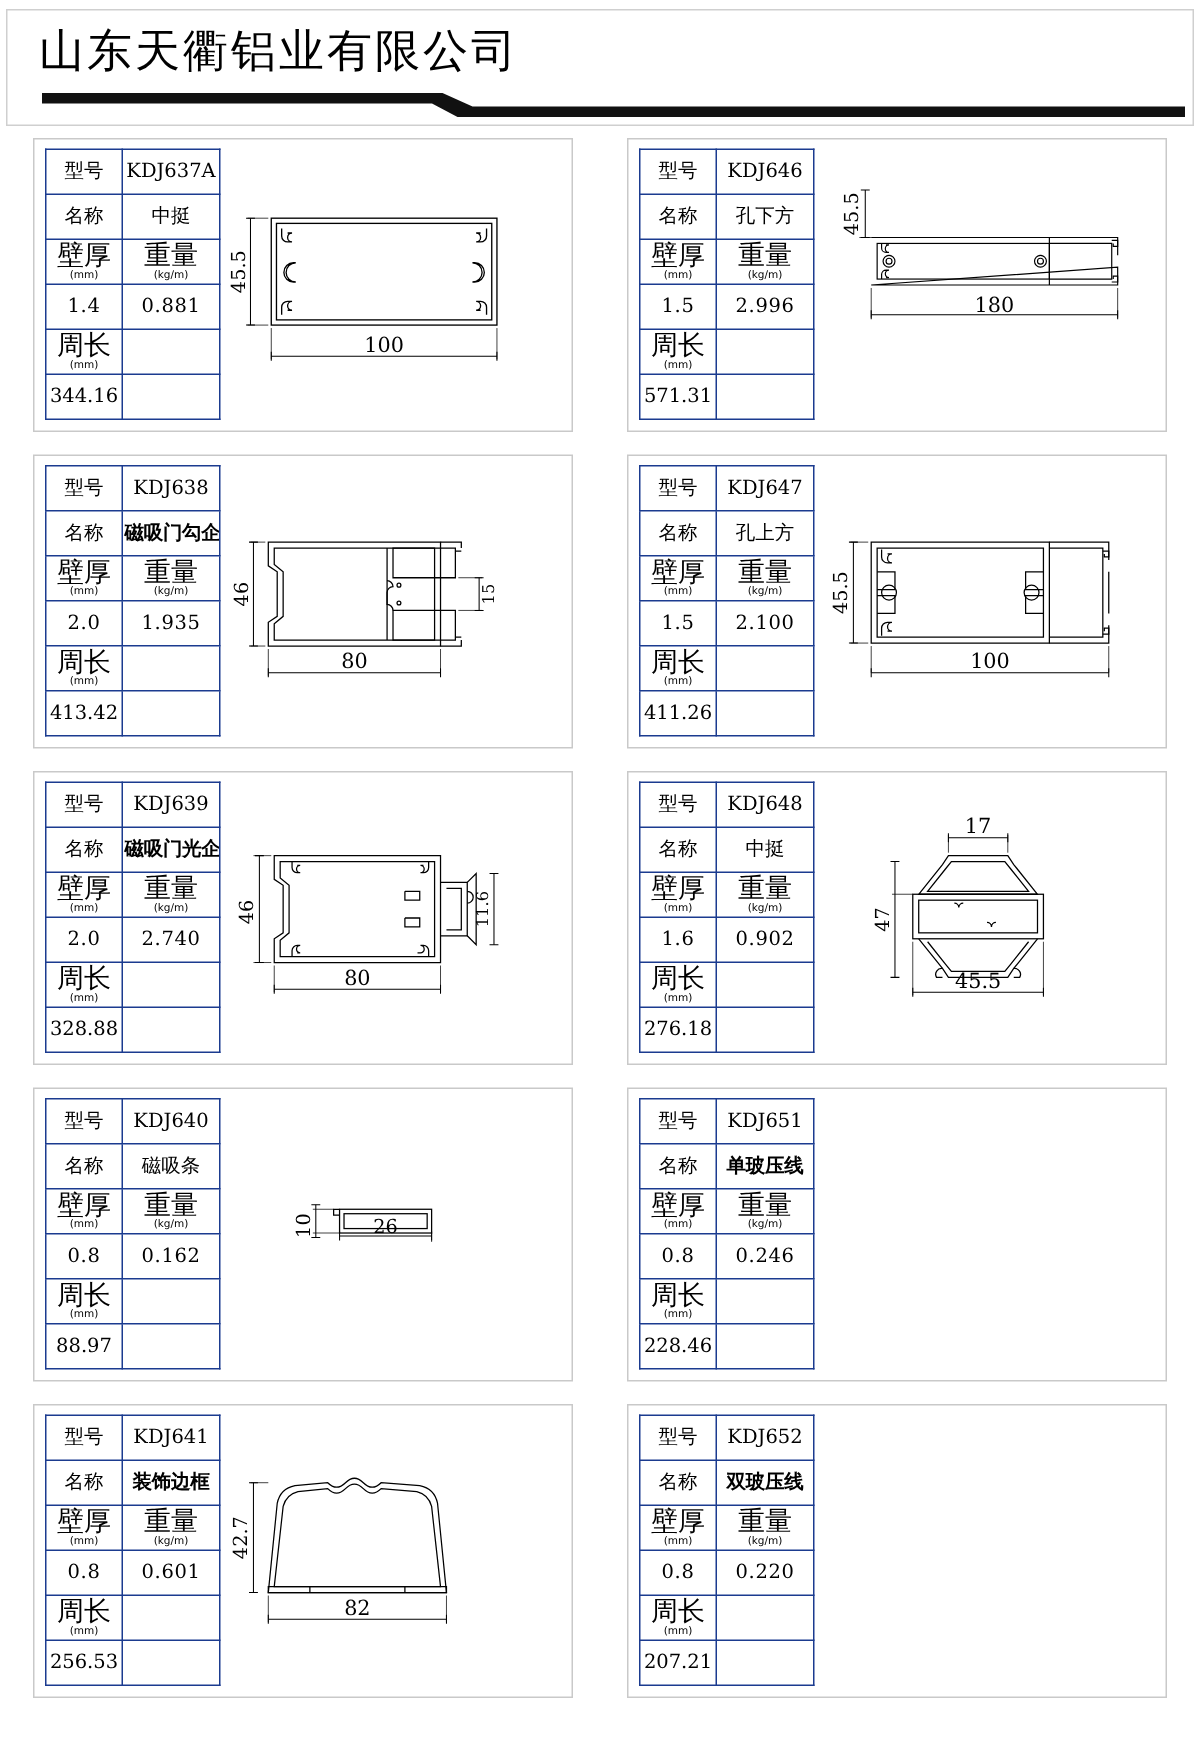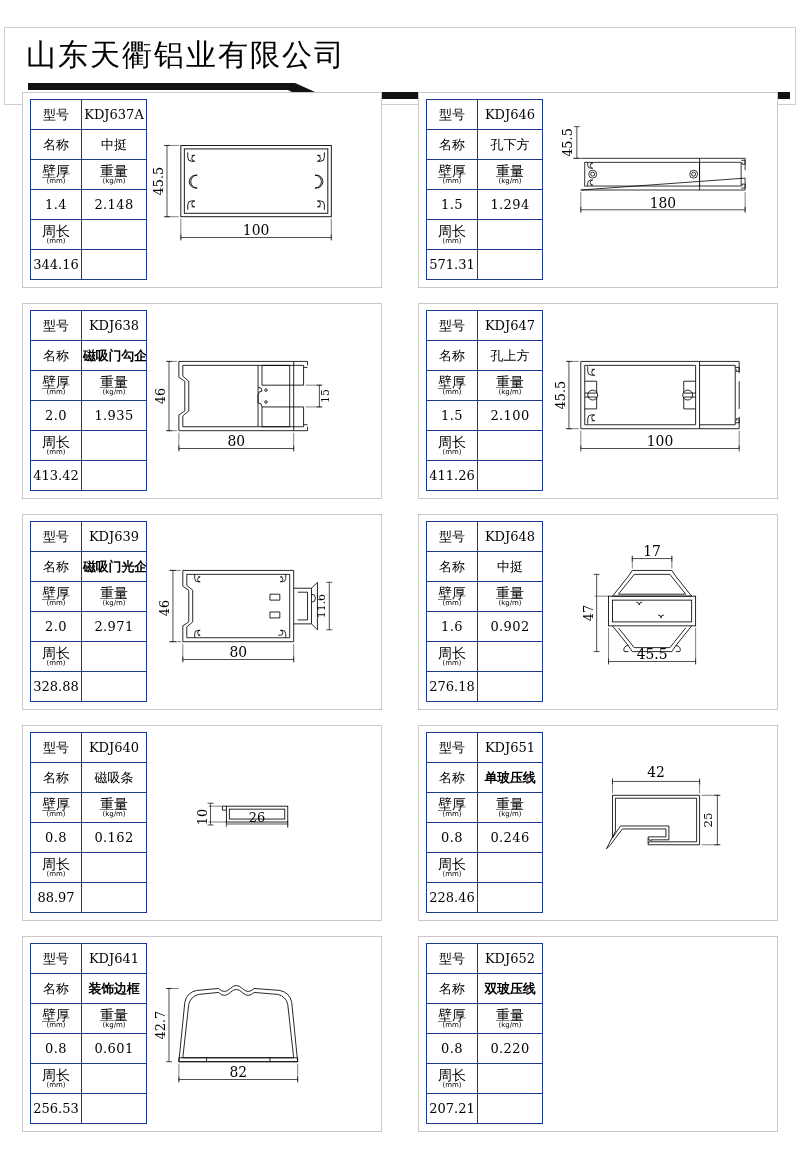--- a/index.html
+++ b/index.html
@@ -15,21 +15,20 @@
     position: relative;
     overflow: hidden;
   }
 
   
   .header {
     position: relative;
     width: 732px;
     height: 88px;
     box-sizing: border-box;
-    margin-top: 21px;
   }
   .header-frame {
     position: absolute;
     left: 4px; top: 6px;
     width: 792px; height: 78px;
     border: 1px solid #cfcfcf;
     box-sizing: border-box;
   }
   .company-name {
     position: absolute;
@@ -100,21 +99,21 @@
     overflow: hidden;
     white-space: nowrap;
   }
   .spec-table td.lbl {
     width: 48px;
     font-weight: 500;
   }
   .spec-table td.val {
     width: 62px;
   }
-  .cn { font-family: "DejaVu Sans", "Liberation Sans", sans-serif; font-size: 14px; }
+  .cn { font-family: "DejaVu Sans", "Liberation Sans", sans-serif; font-size: 18px; }
   .cn-tight { font-family: "DejaVu Sans", "Liberation Sans", sans-serif; font-size: 9.5px; letter-spacing:-0.2px;font-weight:bold; }
   .unit {
     display: block;
     font-size: 7px;
     line-height: 7px;
     margin-top: -1px;
     font-family: "DejaVu Sans", "Liberation Sans", sans-serif;
   }
   .num { font-size: 13.5px; letter-spacing: 0.4px; }
   .num-sm { font-size: 12px; letter-spacing: 0px; }
@@ -159,21 +158,21 @@
           <span class="cn">壁厚</span>
           <span class="unit">(mm)</span>
         </td>
         <td class="val">
           <span class="cn">重量</span>
           <span class="unit">(kg/m)</span>
         </td>
       </tr>
       <tr>
         <td class="lbl num">1.4</td>
-        <td class="val num">2.148</td>
+        <td class="val num">0.881</td>
       </tr>
       <tr>
         <td class="lbl">
           <span class="cn">周长</span>
           <span class="unit">(mm)</span>
         </td>
         <td class="val"></td>
       </tr>
       <tr>
         <td class="lbl num-sm">344.16</td>
@@ -228,21 +227,21 @@
           <span class="cn">壁厚</span>
           <span class="unit">(mm)</span>
         </td>
         <td class="val">
           <span class="cn">重量</span>
           <span class="unit">(kg/m)</span>
         </td>
       </tr>
       <tr>
         <td class="lbl num">1.5</td>
-        <td class="val num">1.294</td>
+        <td class="val num">2.996</td>
       </tr>
       <tr>
         <td class="lbl">
           <span class="cn">周长</span>
           <span class="unit">(mm)</span>
         </td>
         <td class="val"></td>
       </tr>
       <tr>
         <td class="lbl num-sm">571.31</td>
@@ -452,21 +451,21 @@
           <span class="cn">壁厚</span>
           <span class="unit">(mm)</span>
         </td>
         <td class="val">
           <span class="cn">重量</span>
           <span class="unit">(kg/m)</span>
         </td>
       </tr>
       <tr>
         <td class="lbl num">2.0</td>
-        <td class="val num">2.971</td>
+        <td class="val num">2.740</td>
       </tr>
       <tr>
         <td class="lbl">
           <span class="cn">周长</span>
           <span class="unit">(mm)</span>
         </td>
         <td class="val"></td>
       </tr>
       <tr>
         <td class="lbl num-sm">328.88</td>
@@ -674,39 +673,20 @@
           <span class="unit">(mm)</span>
         </td>
         <td class="val"></td>
       </tr>
       <tr>
         <td class="lbl num-sm">228.46</td>
         <td class="val"></td>
       </tr>
     </tbody>
       </table>
-    <div class="draw">
-      <svg viewBox="0 0 238 196">
-        <g fill="none" stroke="#000" stroke-width="0.85">
-          <path d="M72 70 L160 70 L160 120 L108 120 L108 112 L126 112 L126 104 L82 104 L70 120 L66 124 L72 112 L72 70 Z"></path>
-          <path d="M75 73 L157 73 L157 117 L111 117 L111 115 L129 115 L129 101 L80 101 L72 113 L75 106 Z"></path>
-          <path d="M108 118 a2 2 0 0 0 0 -4"></path>
-        </g>
-        <g stroke="#000" stroke-width="0.7" fill="none">
-          <path d="M72 56 l88 0"></path>
-          <path d="M72 53 l0 6 M160 53 l0 6"></path>
-          <path d="M72 68 l0 -14 M160 68 l0 -14" stroke-width="0.5"></path>
-          <path d="M178 70 l0 50"></path>
-          <path d="M175 70 l6 0 M175 120 l6 0"></path>
-          <path d="M162 70 l18 0 M162 120 l18 0" stroke-width="0.5"></path>
-        </g>
-        <text x="116" y="52" font-size="14" text-anchor="middle" font-family="'DejaVu Serif',serif">42</text>
-        <text x="173" y="95" font-size="12" text-anchor="middle" font-family="'DejaVu Serif',serif" transform="rotate(-90 173 95)">25</text>
-      </svg>
-    </div>
   </div>
 
   <div class="panel">
     <table class="spec-table">
       <tbody>
           <tr>
         <td class="lbl cn">型号</td>
         <td class="val model">KDJ641</td>
       </tr>
       <tr>

